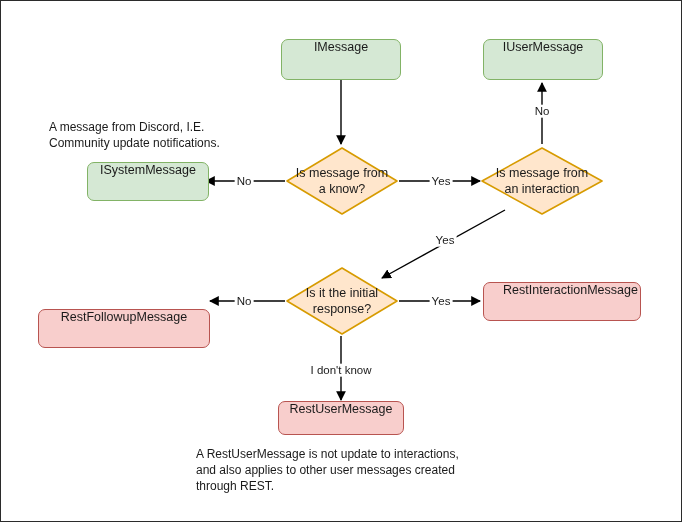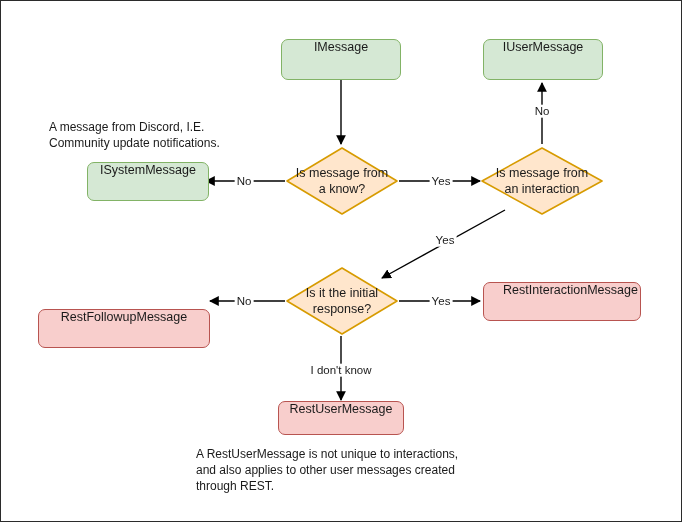--- a/index.html
+++ b/index.html
@@ -168,17 +168,17 @@
   <div class="edge-label" style="left:440px; top:180px;">Yes</div>
   <div class="edge-label" style="left:541px; top:110px;">No</div>
   <div class="edge-label" style="left:444px; top:239px;">Yes</div>
   <div class="edge-label" style="left:243px; top:300px;">No</div>
   <div class="edge-label" style="left:440px; top:300px;">Yes</div>
   <div class="edge-label" style="left:340px; top:369px;">I don't know</div>
 
   <div class="note" style="left:48px; top:118px; width:190px;">A message from Discord, I.E.
 Community update notifications.</div>
 
-  <div class="note" style="left:195px; top:445px; width:292px;">A RestUserMessage is not unique to interactions,
+  <div class="note" style="left:195px; top:445px; width:292px;">A RestUserMessage is not update to interactions,
 and also applies to other user messages created
 through REST.</div>
 
 </div>
 
 </body></html>

